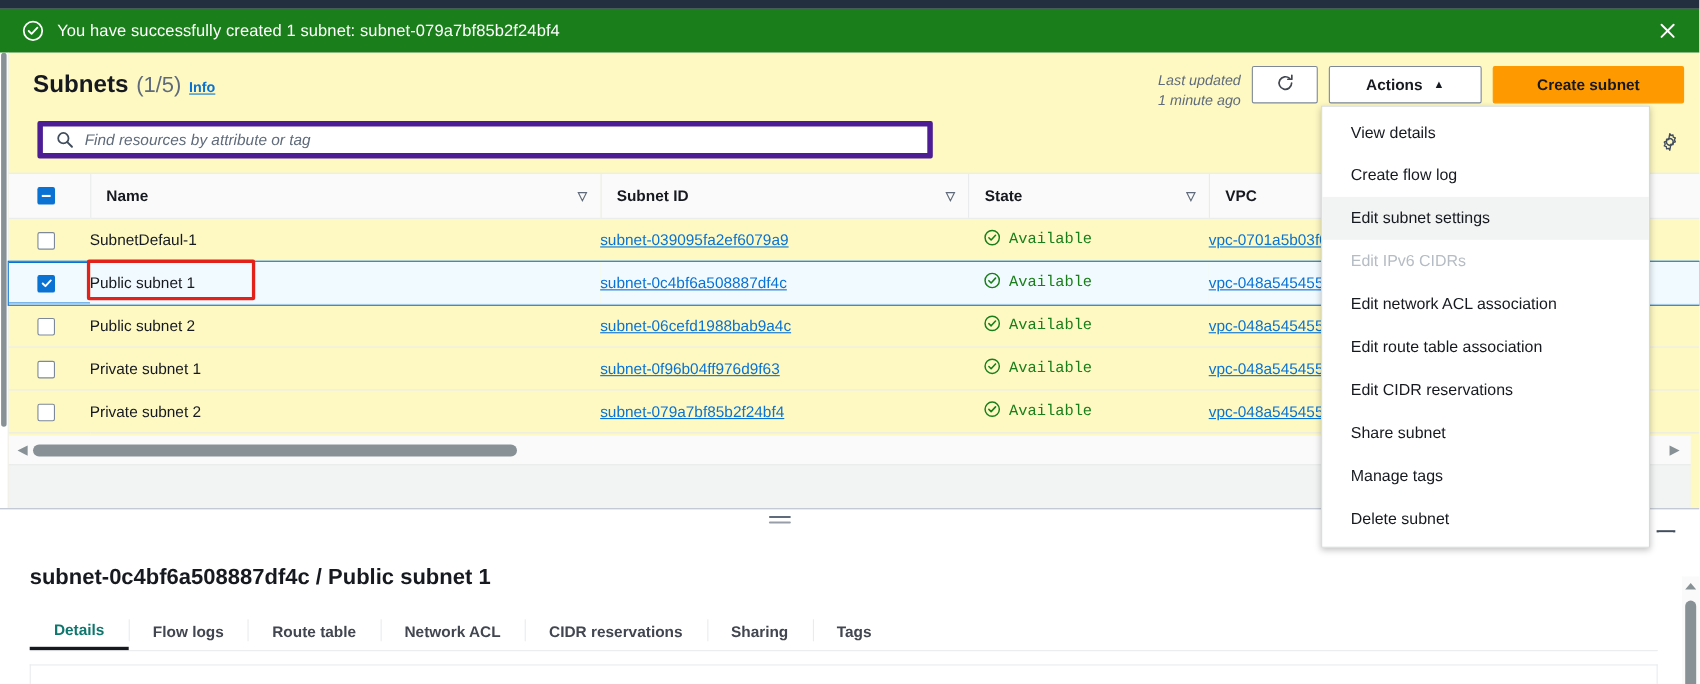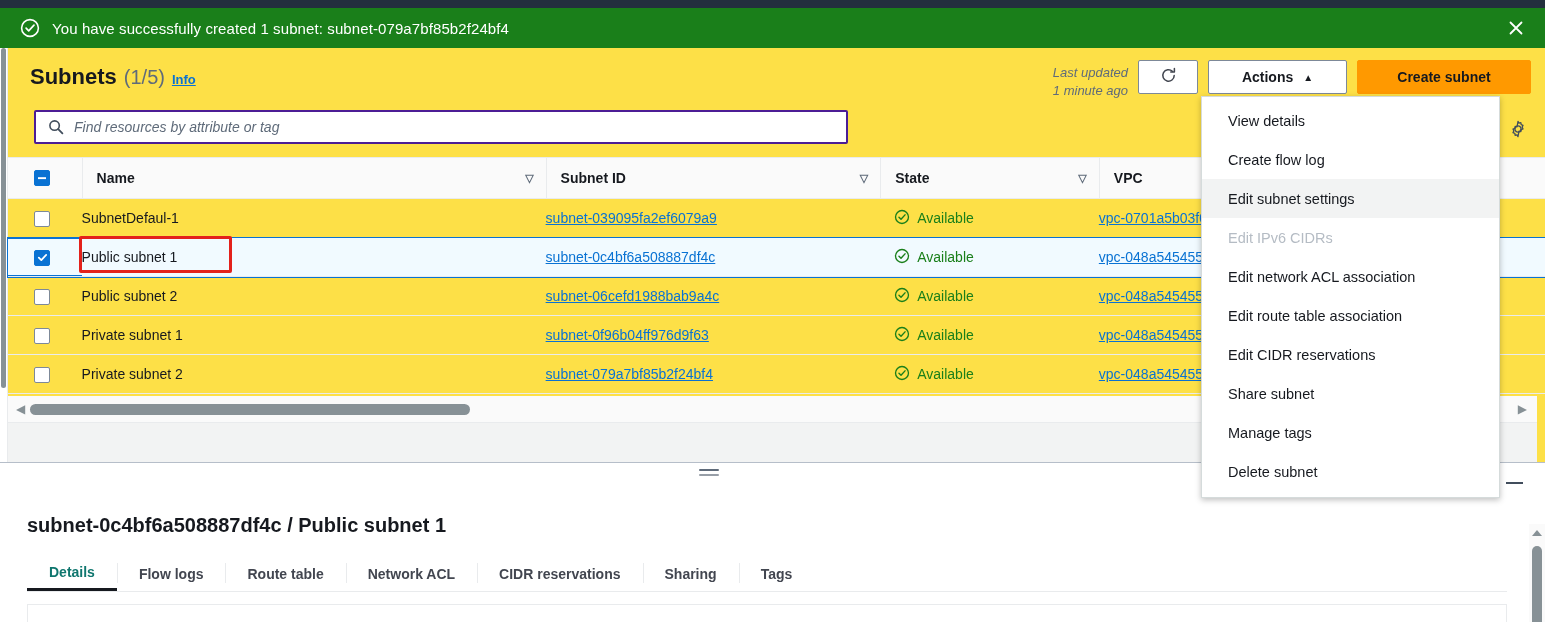--- a/index.html
+++ b/index.html
@@ -49,21 +49,21 @@
     background: #ffffff; border-right: 1px solid #e9ebed;
   }
   .left-gutter::before {
     content: ""; position: absolute; left: 1px; top: 0;
     width: 5px; height: 340px; background: #879196; border-radius: 3px;
   }
 
   
   .card {
     position: absolute; left: 8px; top: 0; width: 1537px; height: 414px;
-    background: #fde047;
+    background: #fef9c3;
   }
 
   
   .card-head {
     position: relative; height: 62px;
   }
   .title-wrap {
     position: absolute; left: 22px; top: 16px;
     display: flex; align-items: baseline; gap: 7px;
   }
@@ -101,21 +101,21 @@
     background: #ff9900; color: #16191f;
   }
 
   
   .filter-row {
     position: relative; height: 48px; border-bottom: 1px solid #e9ebed;
   }
   .search-box {
     position: absolute; left: 26px; top: 0;
     width: 814px; height: 34px;
-    border: 2px solid #4c1d95; border-radius: 2px;
+    border: 5px solid #4c1d95; border-radius: 2px;
     background: #fff; display: flex; align-items: center;
   }
   .search-icon { margin-left: 12px; width: 16px; height: 16px; }
   .search-input {
     border: none; outline: none; background: transparent;
     font-family: "Liberation Sans", sans-serif;
     font-size: 14px; font-style: italic; color: #5f6b7a;
     margin-left: 10px; width: 740px;
   }
   .search-input::placeholder { color: #5f6b7a; font-style: italic; }
@@ -165,21 +165,21 @@
   .chk.checked { background: #0972d3; border-color: #0972d3; }
   .chk.indet   { background: #0972d3; border-color: #0972d3; }
 
   tr.selected td { background: #f1faff; }
   tr.selected { outline: 1px solid #0972d3; }
   tr.selected td:first-child { box-shadow: inset 0 1px 0 #0972d3, inset 0 -1px 0 #0972d3; }
 
   a.rlink {
     color: #0972d3; text-decoration: underline; cursor: pointer;
   }
-  .state-cell { display: flex; align-items: center; gap: 7px; padding-left: 14px; }
+  .state-cell { display: flex; align-items: center; gap: 7px; padding-left: 14px; font-family: Liberation Mono, monospace; }
   .state-txt { color: #1a7f1a; }
 
   
   .hl-red {
     position: absolute; border: 3px solid #e3211b; border-radius: 2px;
     pointer-events: none;
   }
 
   
   .hscroll {

